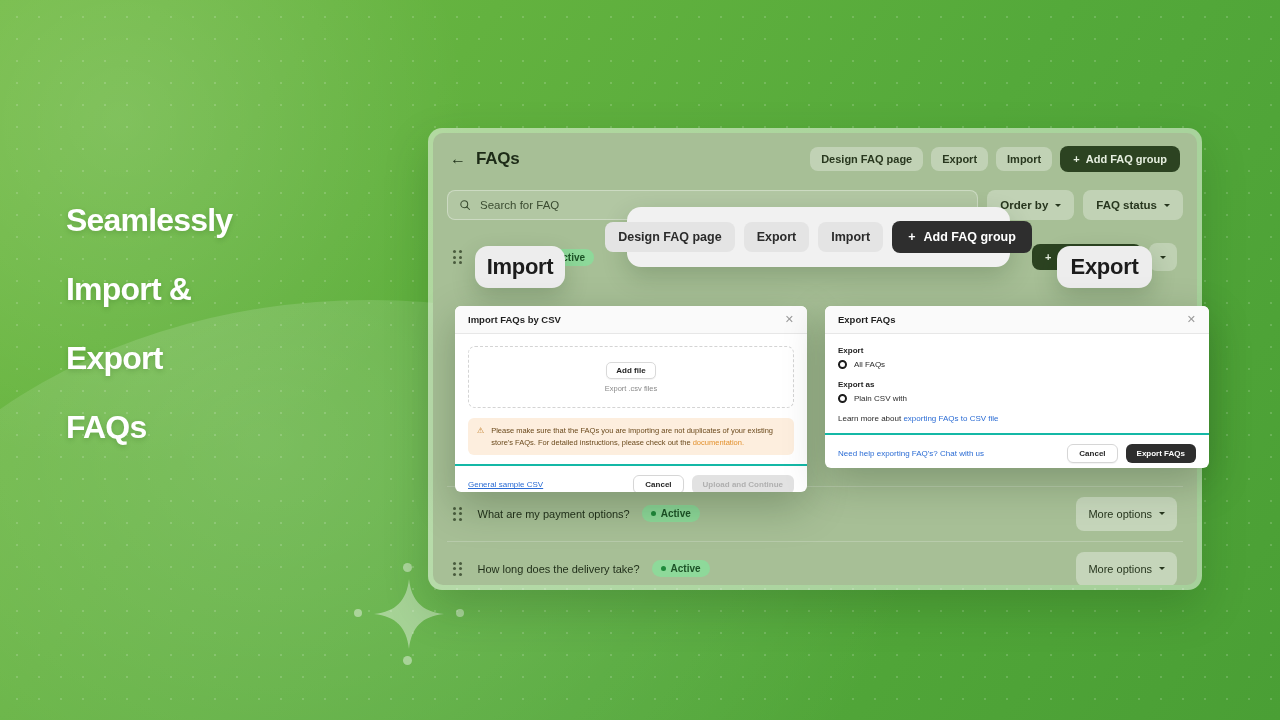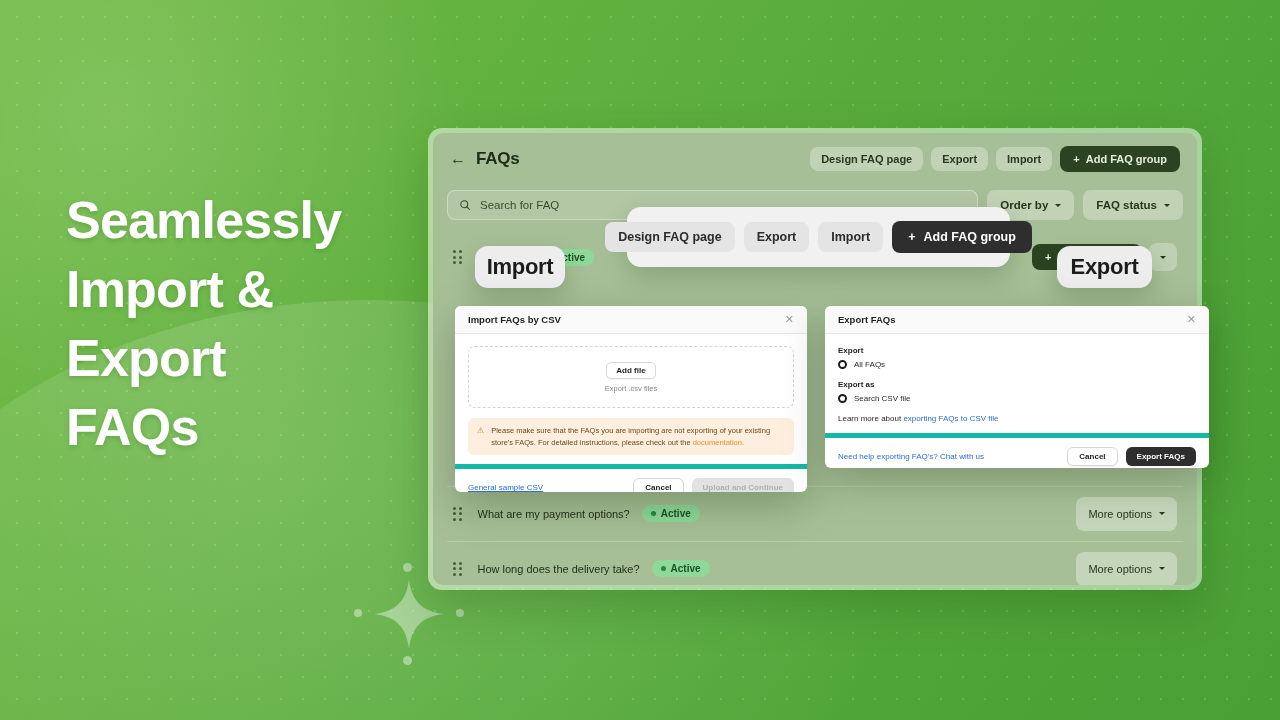--- a/index.html
+++ b/index.html
@@ -38,21 +38,21 @@
     background: radial-gradient(circle, rgba(255,255,255,0.14), rgba(255,255,255,0) 65%);
     pointer-events:none;
   }
 
   
   #headline {
     position: absolute;
     left: 66px; top: 186px;
     width: 400px;
     color: #ffffff;
-    font-size: 52px;
+    font-size: 32px;
     font-weight: 700;
     line-height: 69px;
     letter-spacing: -0.8px;
     text-shadow: 0 2px 5px rgba(30,80,20,0.22);
     white-space: pre-line;
   }
 
   
   #sparkle {
     position: absolute;
@@ -248,21 +248,21 @@
     padding: 0 13px;
     border-bottom: 1px solid #e7e7e7;
     background: #fafafa;
   }
   .modal-title { font-size: 9.5px; font-weight: 700; color: #1f1f1f; }
   .modal-close { margin-left: auto; color: #9a9a9a; font-size: 11px; line-height: 1; cursor: pointer; }
   .modal-body { padding: 12px 13px 0 13px; }
   .modal-foot {
     display: flex; align-items: center;
     padding: 9px 13px;
-    border-top: 5px solid #14b8a6;
+    border-top: 2px solid #14b8a6;
   }
 
   
   #import-modal { left: 455px; top: 306px; width: 352px; height: 186px; }
   #dropzone {
     border: 1px dashed #d4d4d4;
     border-radius: 7px;
     height: 62px;
     display: flex; flex-direction: column; align-items: center; justify-content: center;
     gap: 5px;
@@ -469,21 +469,21 @@
       <span class="modal-title">Import FAQs by CSV</span>
       <span class="modal-close">✕</span>
     </div>
     <div class="modal-body">
       <div id="dropzone">
         <button id="add-file-btn">Add file</button>
         <span id="accepts-text">Export .csv files</span>
       </div>
       <div id="warn-banner">
         <span class="warn-icon">⚠</span>
-        <span><span>Please make sure that the FAQs you are importing are not exporting of your existing store's FAQs. For detailed instructions, please check out the </span><a id="doc-link" href="#">documentation.</a></span>
+        <span><span>Please make sure that the FAQs you are importing are not duplicates of your existing store's FAQs. For detailed instructions, please check out the </span><a id="doc-link" href="#">documentation.</a></span>
       </div>
     </div>
     <div class="modal-foot" style="margin-top:9px;">
       <a id="dl-sample" href="#">General sample CSV</a>
       <div class="import-foot-actions">
         <button class="btn-cancel">Cancel</button>
         <button id="upload-continue">Upload and Continue</button>
       </div>
     </div>
   </div>
@@ -495,21 +495,21 @@
     </div>
     <div class="modal-body">
       <div class="field-label">Export</div>
       <div class="radio-line">
         <span class="radio"></span>
         <span class="radio-label">All FAQs</span>
       </div>
       <div class="field-label">Export as</div>
       <div class="radio-line">
         <span class="radio"></span>
-        <span class="radio-label">Search CSV file</span>
+        <span class="radio-label">Plain CSV with</span>
       </div>
       <div id="learn-line"><span>Learn more about </span><a id="learn-link" href="#">exporting FAQs to CSV file</a></div>
     </div>
     <div class="modal-foot" style="margin-top:10px;">
       <a id="chat-link" href="#">Need help exporting FAQ's? Chat with us</a>
       <div class="export-foot-actions">
         <button class="btn-cancel">Cancel</button>
         <button id="export-faqs-btn">Export FAQs</button>
       </div>
     </div>

